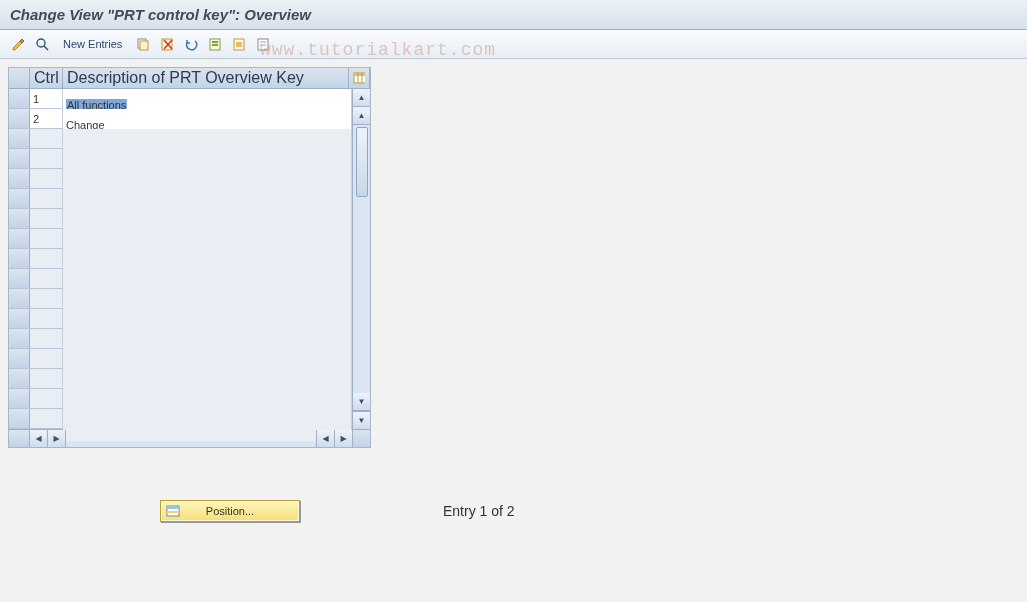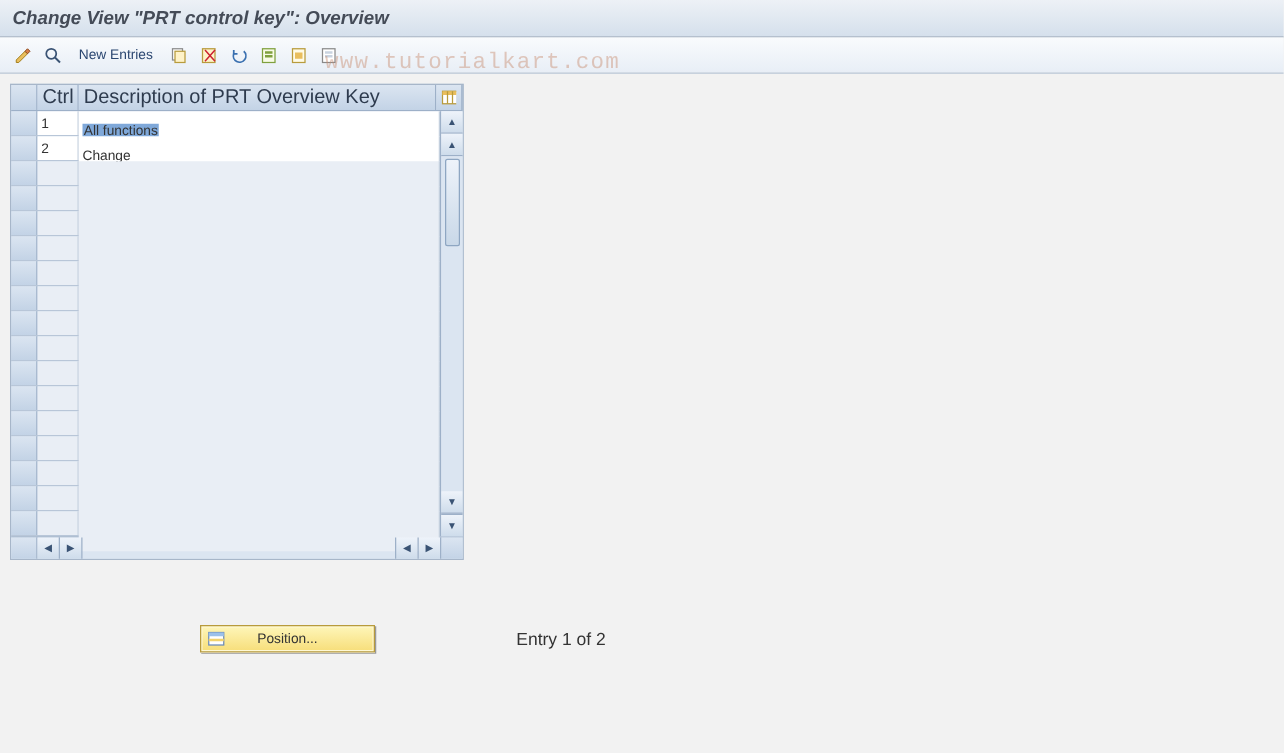--- a/index.html
+++ b/index.html
@@ -159,21 +159,21 @@
   .hs-track { flex:1; }
   .hscroll .corner { width:18px; background: linear-gradient(#dbe5f1,#c3d3e6); border-left:1px solid #9db0c8;}
 
   .footer {
     position: absolute;
     top: 498px;
     left: 0; right: 0;
     height: 26px;
     display: flex;
     align-items: center;
-    gap: 72px;
+    gap: 102px;
     padding-left: 160px;
   }
   .position-btn {
     width: 140px;
     height: 22px;
     background: linear-gradient(#fef6b9, #f7de7a);
     border: 1px solid #b89b3c;
     box-shadow: inset 0 0 0 1px #fff9d5, 1px 1px 0 #999;
     display: flex;
     align-items: center;

